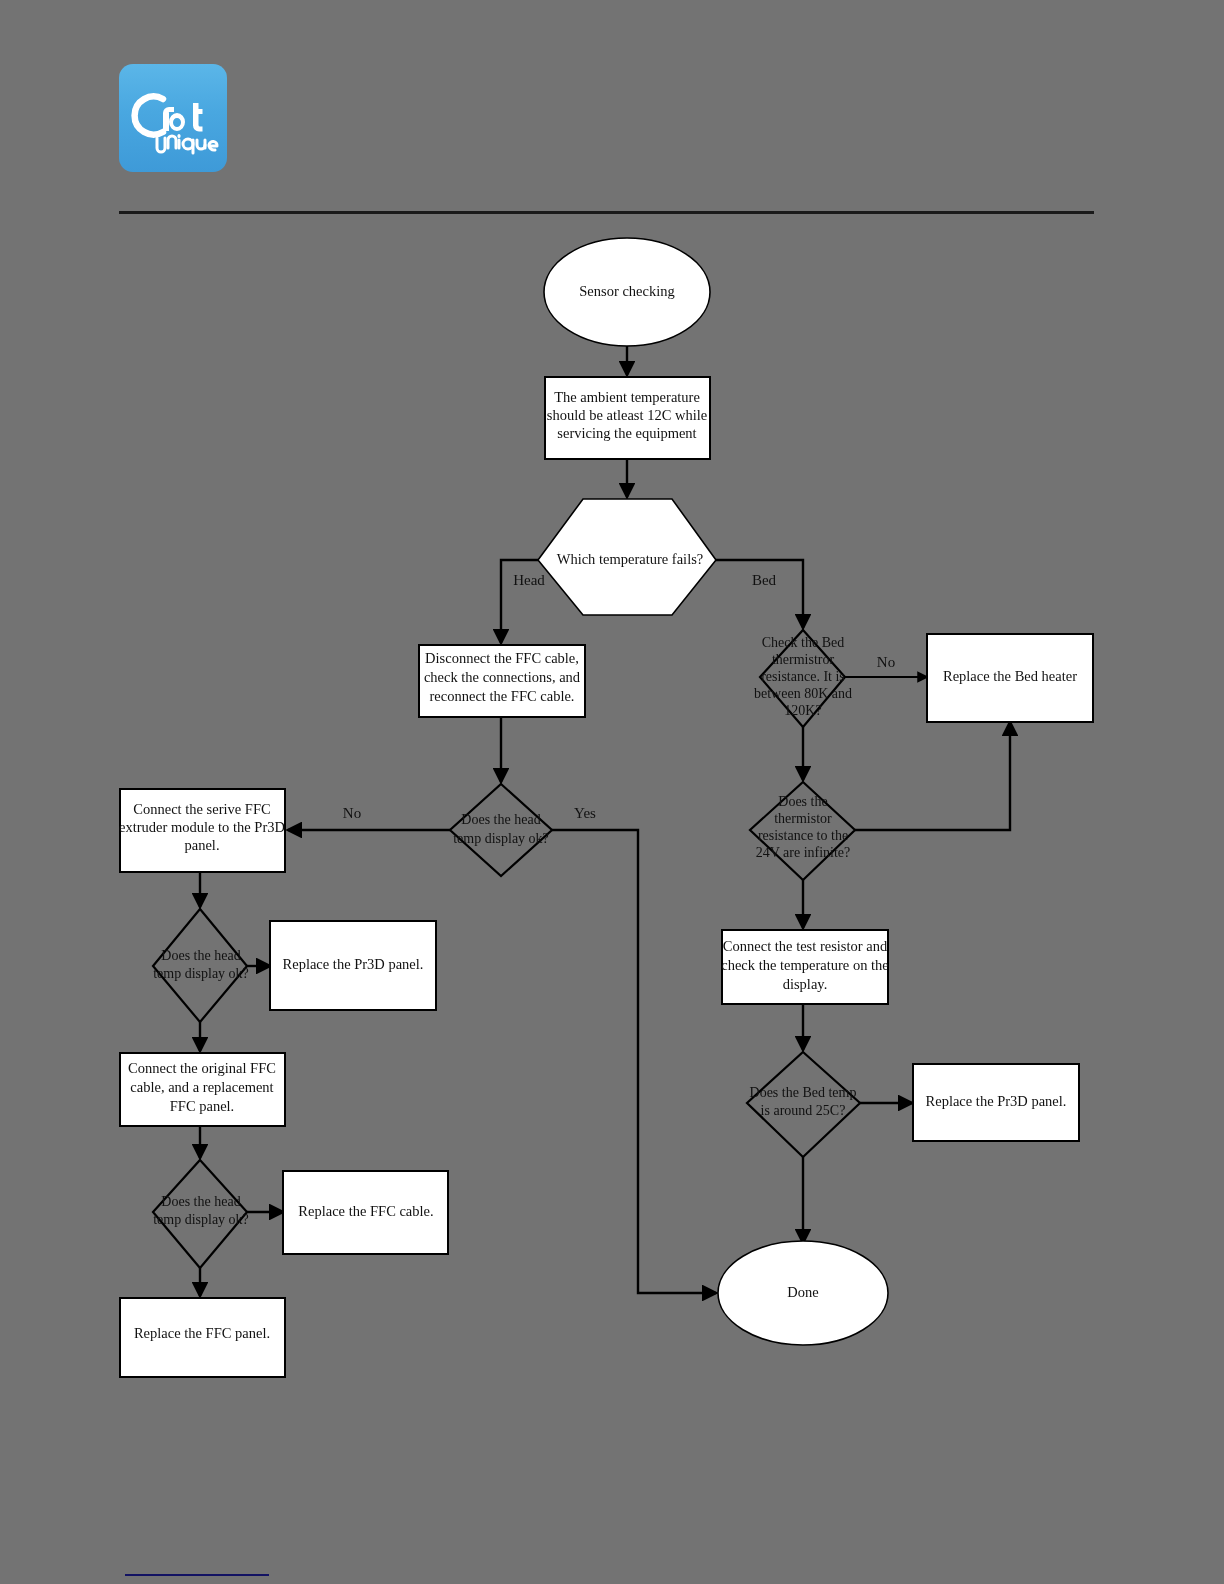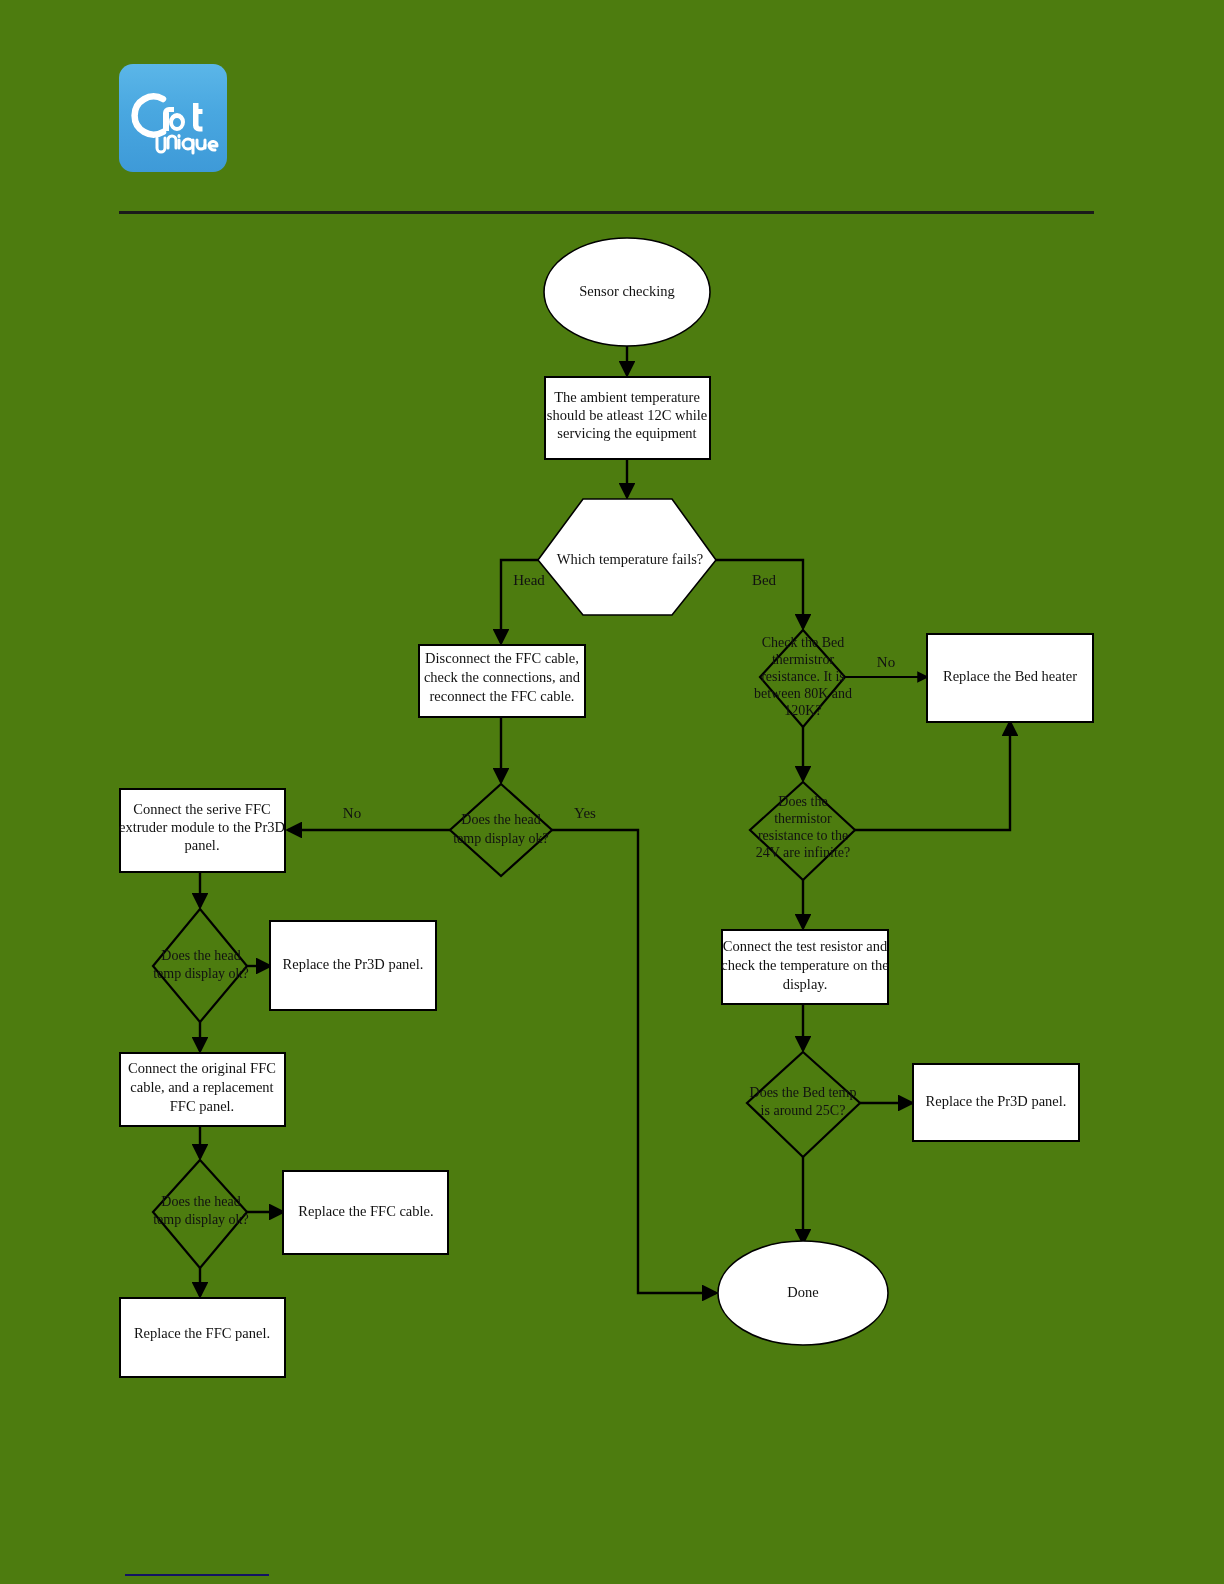--- a/index.html
+++ b/index.html
@@ -10,21 +10,21 @@
   body {
     width: 1224px;
     height: 1584px;
     position: relative;
     font-family: "Liberation Serif", "DejaVu Serif", serif;
     overflow: hidden;
   }
   .page {
     position: absolute;
     inset: 0;
-    background: #4d7c0f;
+    background: #737373;
     padding-left: 40px;
   }
   
   .logo {
     position: absolute;
     left: 119px;
     top: 64px;
     width: 108px;
     height: 108px;
     border-radius: 14px;

